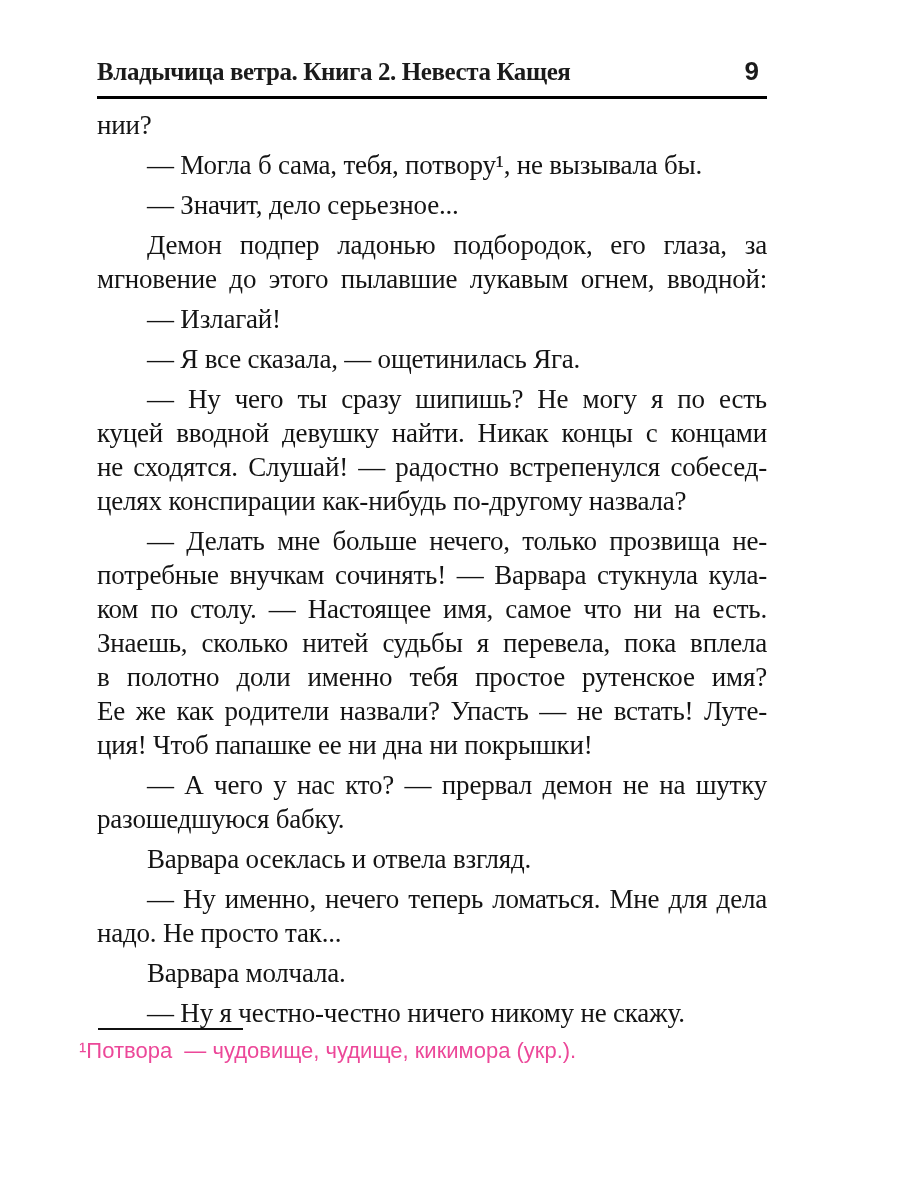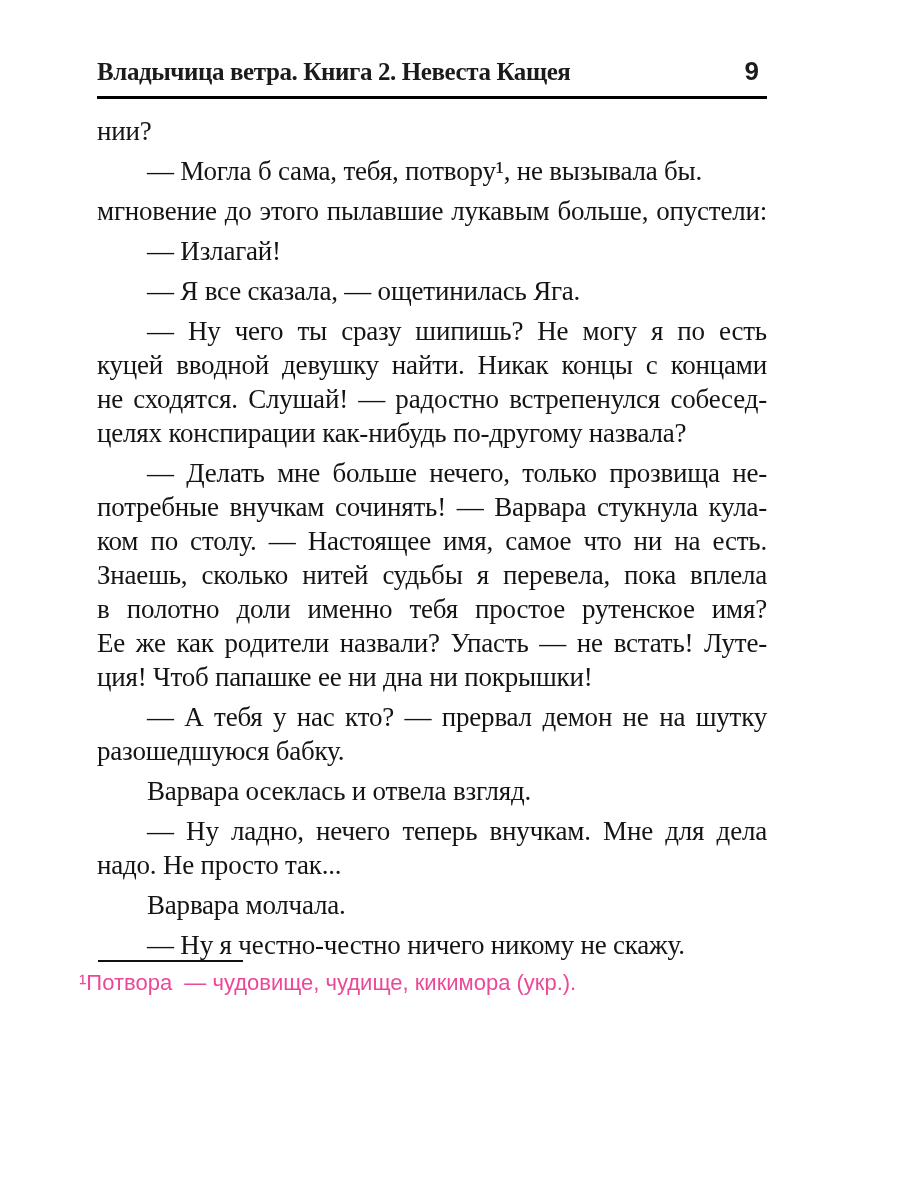--- a/index.html
+++ b/index.html
@@ -35,21 +35,21 @@
   }
   .running-header .page-number {
     font-family: "Liberation Sans", sans-serif;
     font-weight: 600;
     font-size: 26px;
     color: #1b1b1b;
     margin-right: 8px;
   }
   
   .body-text {
-    margin-top: 15px;
+    margin-top: 9px;
     font-family: "Liberation Serif", serif;
     font-size: 27px;
     line-height: 34px;
     letter-spacing: -0.2px;
     color: #141414;
   }
   .paragraph {
     margin: 0 0 6px 0;
   }
   .line {
@@ -89,21 +89,25 @@
   </div>
 
   <div class="body-text">
       <div class="paragraph">
         <div class="line">нии?</div>
       </div>
       <div class="paragraph">
         <div class="line indent">— Могла б сама, тебя, потвору¹, не вызывала бы.</div>
       </div>
       <div class="paragraph">
-        <div class="line justified">мгновение до этого пылавшие лукавым больше, опустели:</div>
+        <div class="line indent">— Значит, дело серьезное...</div>
+      </div>
+      <div class="paragraph">
+        <div class="line justified indent">Демон подпер ладонью подбородок, его глаза, за</div>
+        <div class="line justified">мгновение до этого пылавшие лукавым огнем, вводной:</div>
       </div>
       <div class="paragraph">
         <div class="line indent">— Излагай!</div>
       </div>
       <div class="paragraph">
         <div class="line indent">— Я все сказала, — ощетинилась Яга.</div>
       </div>
       <div class="paragraph">
         <div class="line justified indent">— Ну чего ты сразу шипишь? Не могу я по есть</div>
         <div class="line justified">куцей вводной девушку найти. Никак концы с концами</div>
@@ -113,28 +117,28 @@
       <div class="paragraph">
         <div class="line justified indent">— Делать мне больше нечего, только прозвища не-</div>
         <div class="line justified">потребные внучкам сочинять! — Варвара стукнула кула-</div>
         <div class="line justified">ком по столу. — Настоящее имя, самое что ни на есть.</div>
         <div class="line justified">Знаешь, сколько нитей судьбы я перевела, пока вплела</div>
         <div class="line justified">в полотно доли именно тебя простое рутенское имя?</div>
         <div class="line justified">Ее же как родители назвали? Упасть — не встать! Луте-</div>
         <div class="line">ция! Чтоб папашке ее ни дна ни покрышки!</div>
       </div>
       <div class="paragraph">
-        <div class="line justified indent">— А тебя у нас кто? — прервал демон не на шутку</div>
+        <div class="line justified indent">— А чего у нас кто? — прервал демон не на шутку</div>
         <div class="line">разошедшуюся бабку.</div>
       </div>
       <div class="paragraph">
         <div class="line indent">Варвара осеклась и отвела взгляд.</div>
       </div>
       <div class="paragraph">
-        <div class="line justified indent">— Ну ладно, нечего теперь внучкам. Мне для дела</div>
+        <div class="line justified indent">— Ну именно, нечего теперь ломаться. Мне для дела</div>
         <div class="line">надо. Не просто так...</div>
       </div>
       <div class="paragraph">
         <div class="line indent">Варвара молчала.</div>
       </div>
       <div class="paragraph">
         <div class="line indent">— Ну я честно-честно ничего никому не скажу.</div>
       </div>
     </div>
 

